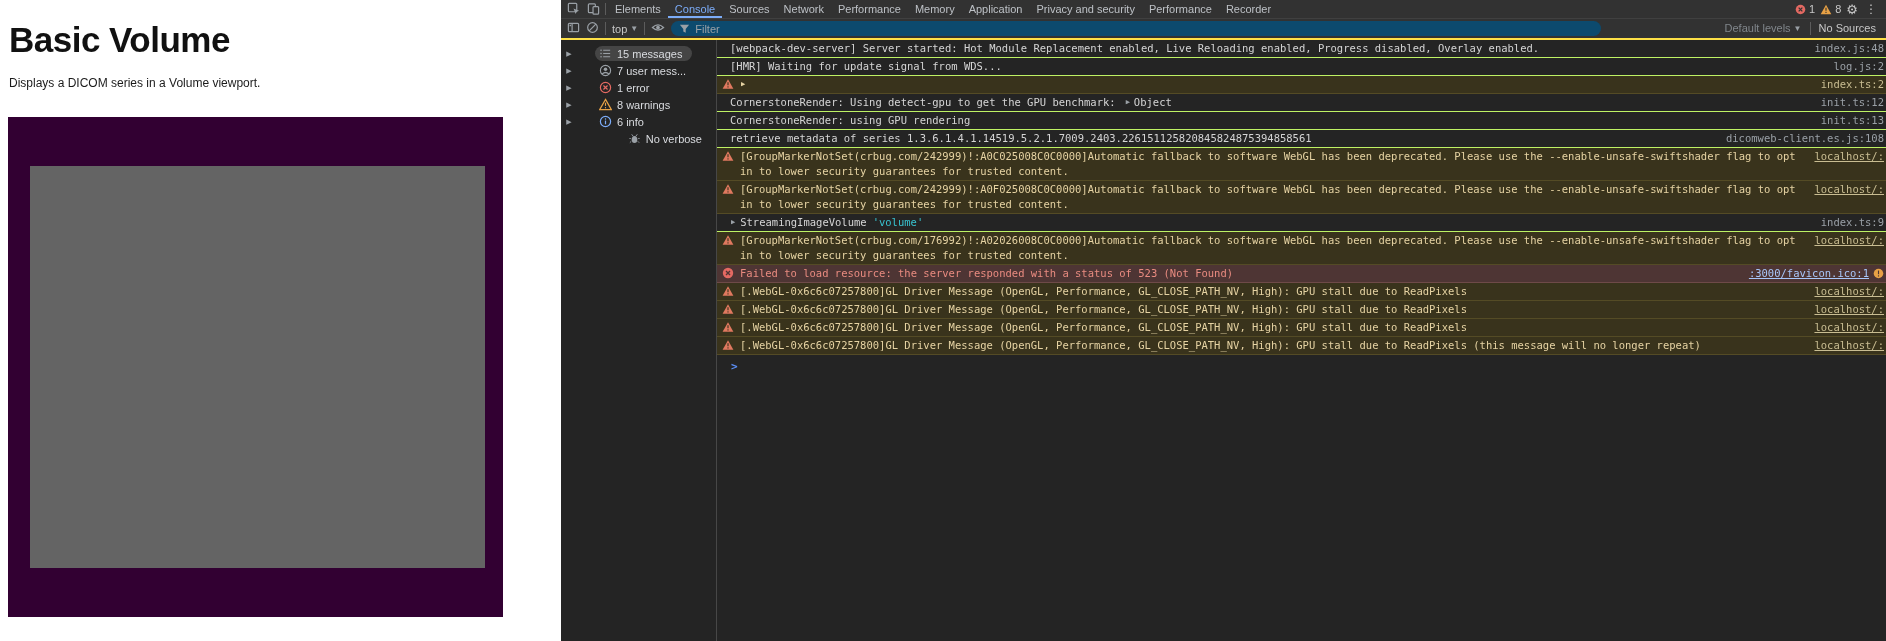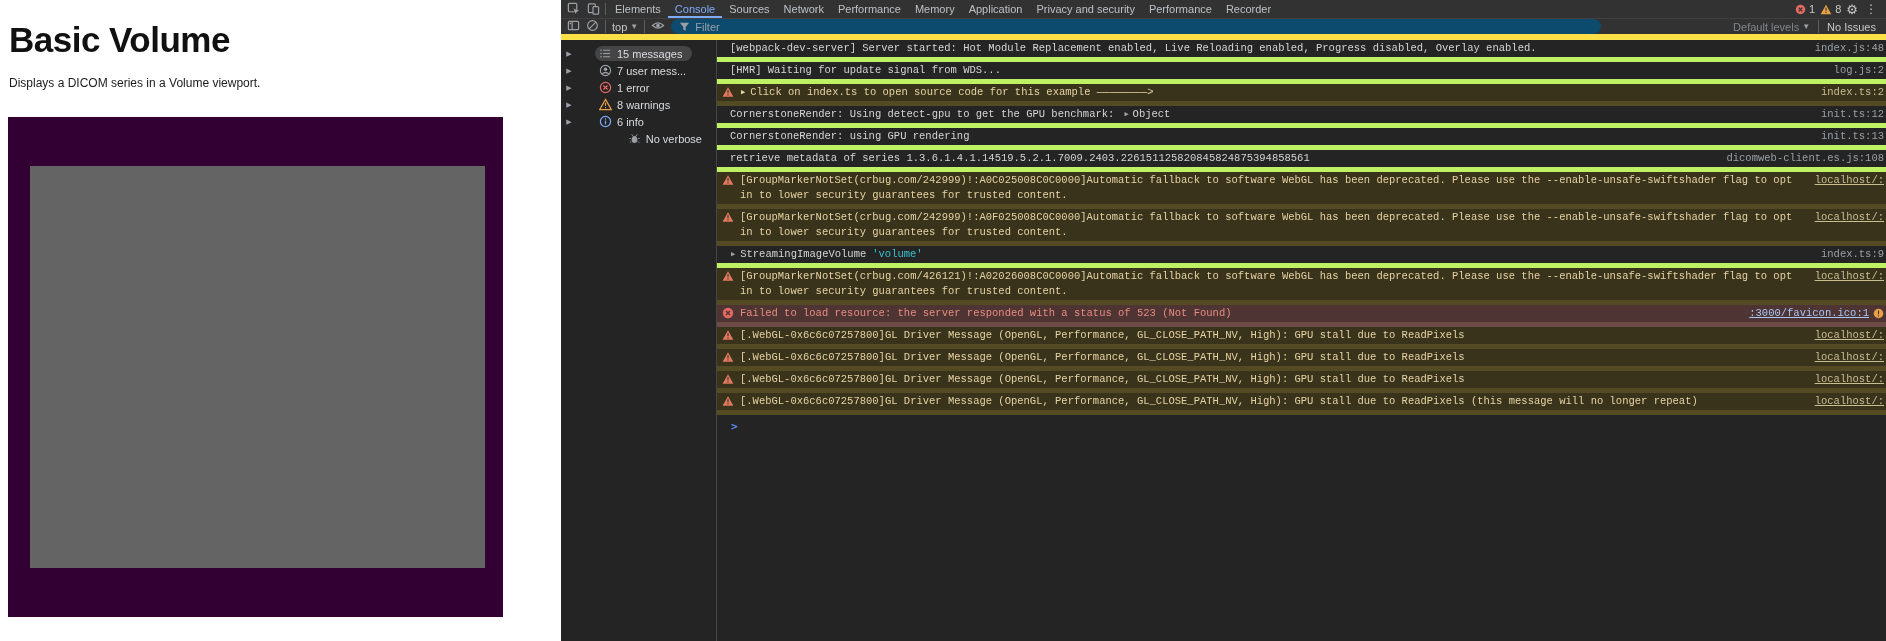--- a/index.html
+++ b/index.html
@@ -22,43 +22,43 @@
   .tb-icons { display:flex; align-items:center; padding:0 3px 0 6px; gap:7px; }
   .tb-sep { width:1px; height:12px; background:#5c5c5c; align-self:center; margin:0 2px; }
   .tab { display:flex; align-items:center; padding:0 7px; cursor:default; white-space:nowrap; }
   .tab.active { color:#7cacf8; box-shadow:inset 0 -2px 0 #7cacf8; }
   .tb-right { margin-left:auto; display:flex; align-items:center; gap:5px; padding-right:7px; }
   .badge { display:flex; align-items:center; gap:3px; color:#c7c7c7; }
   .gear { font-size:13px; color:#c7c7c7; line-height:1; }
   .kebab { font-size:12px; color:#c7c7c7; line-height:1; padding:0 2px; }
 
   .toolbar { height:21px; flex:0 0 21px; background:#323232; display:flex; align-items:center;
-             gap:6px; padding:0 6px; border-bottom:6px solid #fde047; color:#c7c7c7; }
+             gap:6px; padding:0 6px; border-bottom:2px solid #fde047; color:#c7c7c7; }
   .tool-sep { width:1px; height:13px; background:#5c5c5c; }
   .ctx { display:flex; align-items:center; gap:3px; white-space:nowrap; }
   .caret { font-size:8px; color:#9aa0a6; }
   .filter-pill { height:15px; width:930px; background:#0c4a6e; border-radius:8px; display:flex;
                  align-items:center; gap:5px; padding:0 8px; color:#9aa0a6; }
-  .tb2-right { margin-left:auto; display:flex; align-items:center; gap:8px; padding-right:4px; white-space:nowrap; }
+  .tb2-right { margin-left:auto; display:flex; align-items:flex-start; gap:8px; padding-right:4px; white-space:nowrap; }
   .muted { color:#80868b; }
 
   .console-body { flex:1; display:flex; min-height:0; }
   .c-sidebar { width:156px; flex:0 0 156px; border-right:1px solid #474747; padding-top:5px; }
   .sb-item { height:17px; display:flex; align-items:center; gap:22px; padding:0 4px; color:#dadce0;
              font-size:11px; white-space:nowrap; }
   .sb-item .arrow { color:#9aa0a6; font-size:7px; width:8px; text-align:center; }
   .sb-item.selected .pill { background:#454545; border-radius:8px; }
   .pill { display:flex; align-items:center; gap:5px; padding:1px 10px 1px 4px; }
   .sb-indent { margin-left:30px; }
   .sb-ic { display:inline-flex; width:13px; height:13px; }
 
   .c-messages { flex:1; display:flex; flex-direction:column; min-width:0;
                 font-family:"DejaVu Sans Mono", monospace; font-size:10.5px; }
-  .msg { display:flex; align-items:flex-start; padding:1px 2px 1px 13px; border-bottom:5px solid #bef264;
-         line-height:15px; color:#d5d5d5;font-family:Liberation Mono, monospace; }
+  .msg { display:flex; align-items:flex-start; padding:1px 2px 1px 13px; border-bottom:1px solid #bef264;
+         line-height:15px; color:#d5d5d5; }
   .msg.has-icon { padding-left:5px; }
   .m-ic { flex:0 0 12px; width:12px; height:12px; margin:1px 6px 0 0; }
   .msg .expand { color:#9aa0a6; font-size:7px; margin:0 5px 0 1px; line-height:15px; }
   .msg.warning { background:#39331c; border-color:#544b25; color:#e6d3a3; }
   .msg.warning .expand { color:#e6d3a3; }
   .msg.error { background:#4e3534; border-color:#6e4a48; color:#e98b80; }
   .m-txt { white-space:pre-wrap; word-break:break-word; }
   .obj-arrow { color:#9aa0a6; font-size:7px; margin:0 4px 0 10px; }
   .str { color:#38c1ce; margin-left:6px; }
   .m-src { margin-left:auto; padding-left:14px; white-space:nowrap; color:#9aa0a6; }
@@ -160,21 +160,21 @@
           <path d="M1 2 H11 L7.3 6.5 V10.5 L4.7 9.3 V6.5 Z" fill="#9aa0a6"></path>
         </svg>
       <span>Filter</span>
     </div>
     <div class="tb2-right">
       <span class="ctx muted">
         <span>Default levels</span>
           <span class="caret">▼</span>
       </span>
       <div class="tool-sep"></div>
-      <span>No Issues</span>
+      <span>No Sources</span>
     </div>
   </div>
 
   <div class="console-body">
     <div class="c-sidebar" id="sidebar">
         <div class="sb-item selected">
           <span class="arrow">▶</span>
           <span class="pill">
             <span class="sb-ic">
               <svg width="13" height="13" viewBox="0 0 14 14">
@@ -260,21 +260,20 @@
           <span class="m-txt">[HMR] Waiting for update signal from WDS...</span>
           <span class="m-src">log.js:2</span>
         </div>
         <div class="msg warning has-icon">
           <span class="m-ic"><svg width="12" height="12" viewBox="0 0 14 13">
               <path d="M7 1 L13.3 12 H0.7 Z" fill="#e0795f"></path>
               <rect x="6.35" y="4.4" width="1.3" height="3.6" fill="#39331c"></rect>
               <rect x="6.35" y="9.2" width="1.3" height="1.4" fill="#39331c"></rect>
             </svg></span>
           <span class="expand">▶</span>
-          <span class="m-txt">Click on index.ts to open source code for this example ————————&gt;</span>
           <span class="m-src">index.ts:2</span>
         </div>
         <div class="msg log">
           <span class="m-txt">CornerstoneRender: Using detect-gpu to get the GPU benchmark:</span>
           <span class="obj-arrow">▶</span>
           <span>Object</span>
           <span class="m-src">init.ts:12</span>
         </div>
         <div class="msg log">
           <span class="m-txt">CornerstoneRender: using GPU rendering</span>
@@ -307,21 +306,21 @@
           <span class="m-txt">StreamingImageVolume</span>
           <span class="str">'volume'</span>
           <span class="m-src">index.ts:9</span>
         </div>
         <div class="msg warning has-icon">
           <span class="m-ic"><svg width="12" height="12" viewBox="0 0 14 13">
               <path d="M7 1 L13.3 12 H0.7 Z" fill="#e0795f"></path>
               <rect x="6.35" y="4.4" width="1.3" height="3.6" fill="#39331c"></rect>
               <rect x="6.35" y="9.2" width="1.3" height="1.4" fill="#39331c"></rect>
             </svg></span>
-          <span class="m-txt">[GroupMarkerNotSet(crbug.com/426121)!:A02026008C0C0000]Automatic fallback to software WebGL has been deprecated. Please use the --enable-unsafe-swiftshader flag to opt in to lower security guarantees for trusted content.</span>
+          <span class="m-txt">[GroupMarkerNotSet(crbug.com/176992)!:A02026008C0C0000]Automatic fallback to software WebGL has been deprecated. Please use the --enable-unsafe-swiftshader flag to opt in to lower security guarantees for trusted content.</span>
           <span class="m-src link">localhost/:</span>
         </div>
         <div class="msg error has-icon">
           <span class="m-ic"><svg width="12" height="12" viewBox="0 0 12 12">
               <circle cx="6" cy="6" r="5.2" fill="#e46962"></circle>
               <path d="M4 4 L8 8 M8 4 L4 8" stroke="#4e3534" stroke-width="1.4"></path>
             </svg></span>
           <span class="m-txt">Failed to load resource: the server responded with a status of 523 (Not Found)</span>
           <span class="m-src link">:3000/favicon.ico:1</span>
           <span class="issue-ic"><svg width="11" height="11" viewBox="0 0 12 12">

